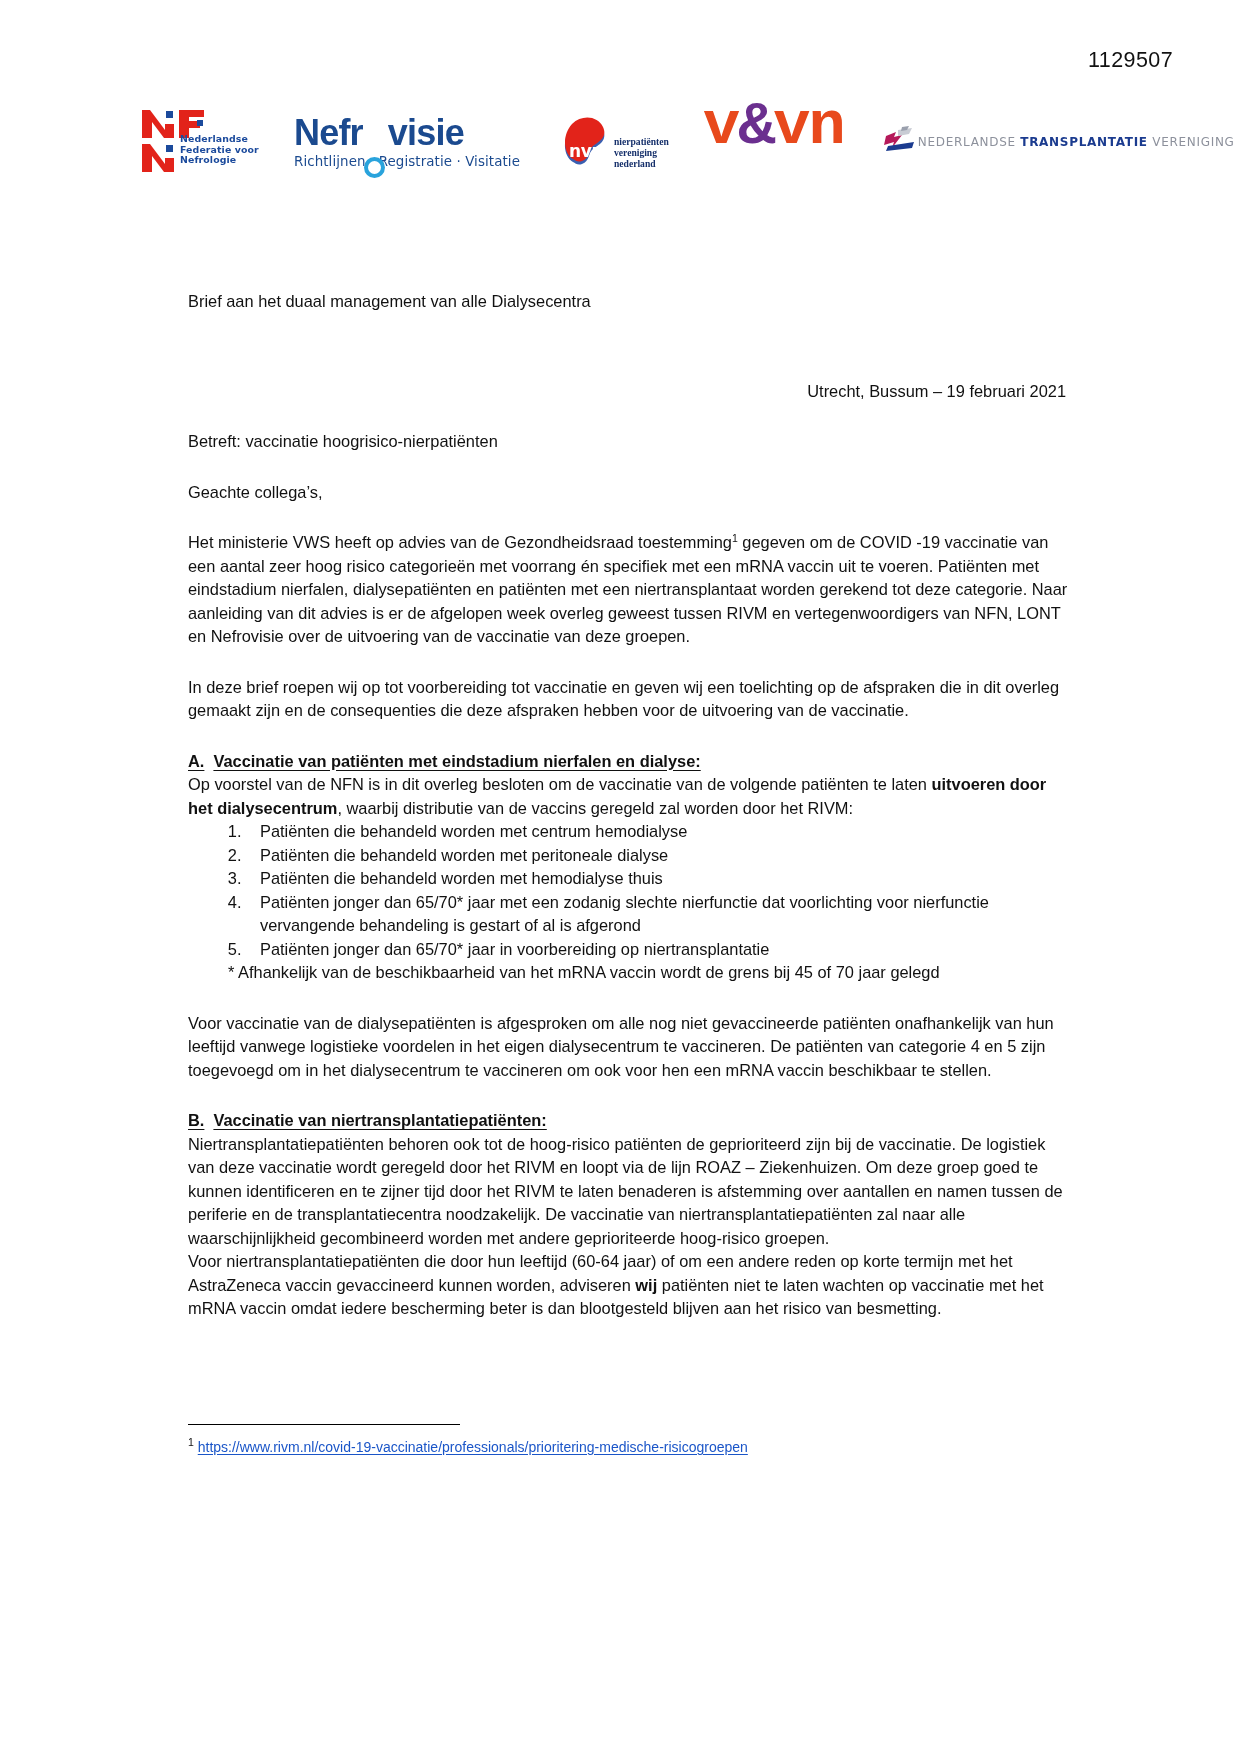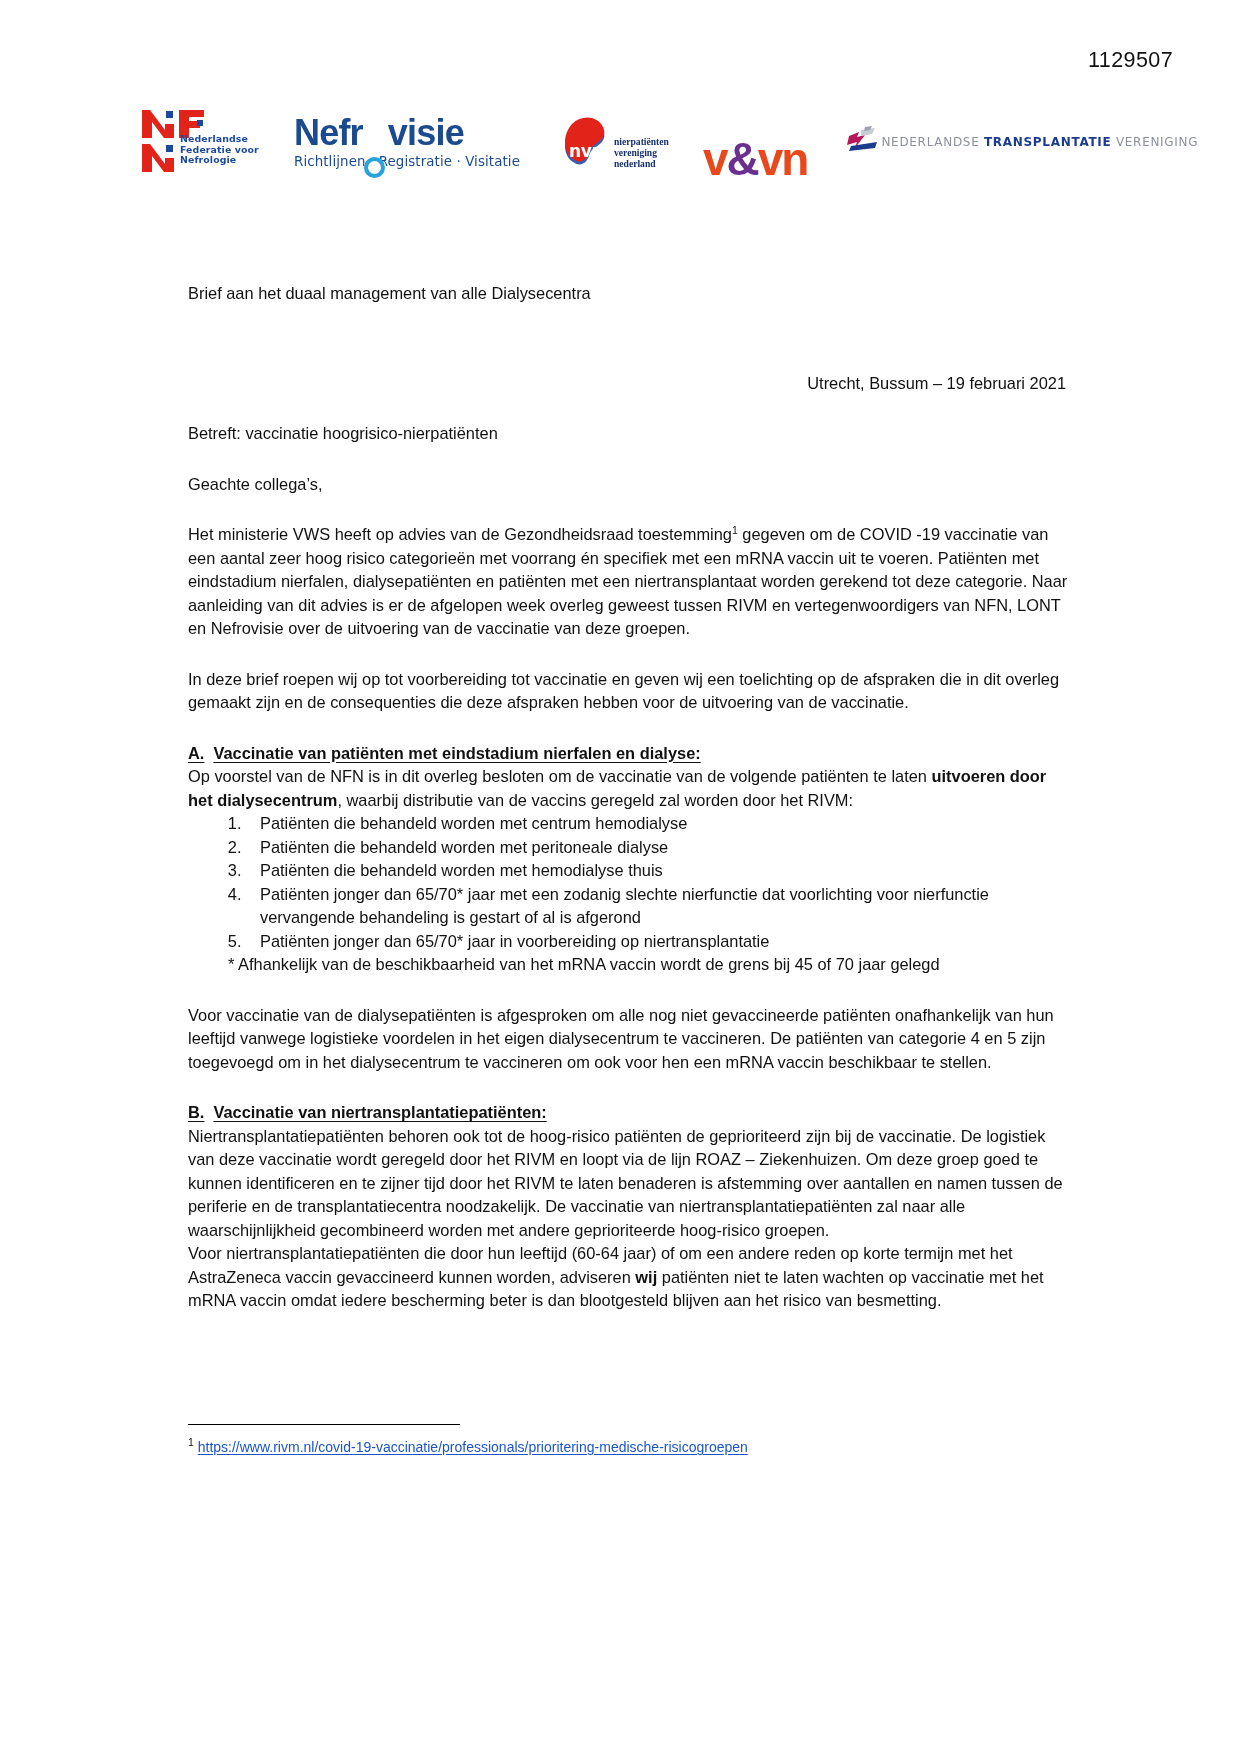--- a/index.html
+++ b/index.html
@@ -128,24 +128,24 @@
     color: #16306b;
     font-weight: 600;
     margin-top: 20px;
     white-space: nowrap;
   }
 
   
   .logo-vvn {
     flex: 0 0 auto;
     margin-left: 34px;
-    margin-top: 32px;
-    font-family: Liberation Sans, sans-serif;
+    margin-top: 0;
+    font-family: Liberation Mono, monospace;
     font-weight: 700;
-    font-size: 46px;
+    font-size: 62px;
     line-height: 46px;
     letter-spacing: -2px;
     white-space: nowrap;
   }
   .vvn-o { color: #e8491c; }
   .vvn-amp { color: #6b2f8f; }
 
   
   .logo-ntv {
     flex: 0 0 auto;
@@ -162,21 +162,21 @@
     white-space: nowrap;
     color: #7a7f8c;
   }
   .ntv-text b { color: #1b3b8f; font-weight: 700; }
   .ntv-text .grey { color: #8d919c; }
 
   
   .body-wrap {
     position: absolute;
     left: 188px;
-    top: 282px;
+    top: 290px;
     width: 880px;
     font-size: 16.4px;
     line-height: 23.5px;
     color: #111;
   }
   .body-wrap p { margin: 0; }
 
   .addressee { margin-bottom: 0; }
   .spacer-lg { height: 66px; }
   .spacer-md { height: 27px; }

